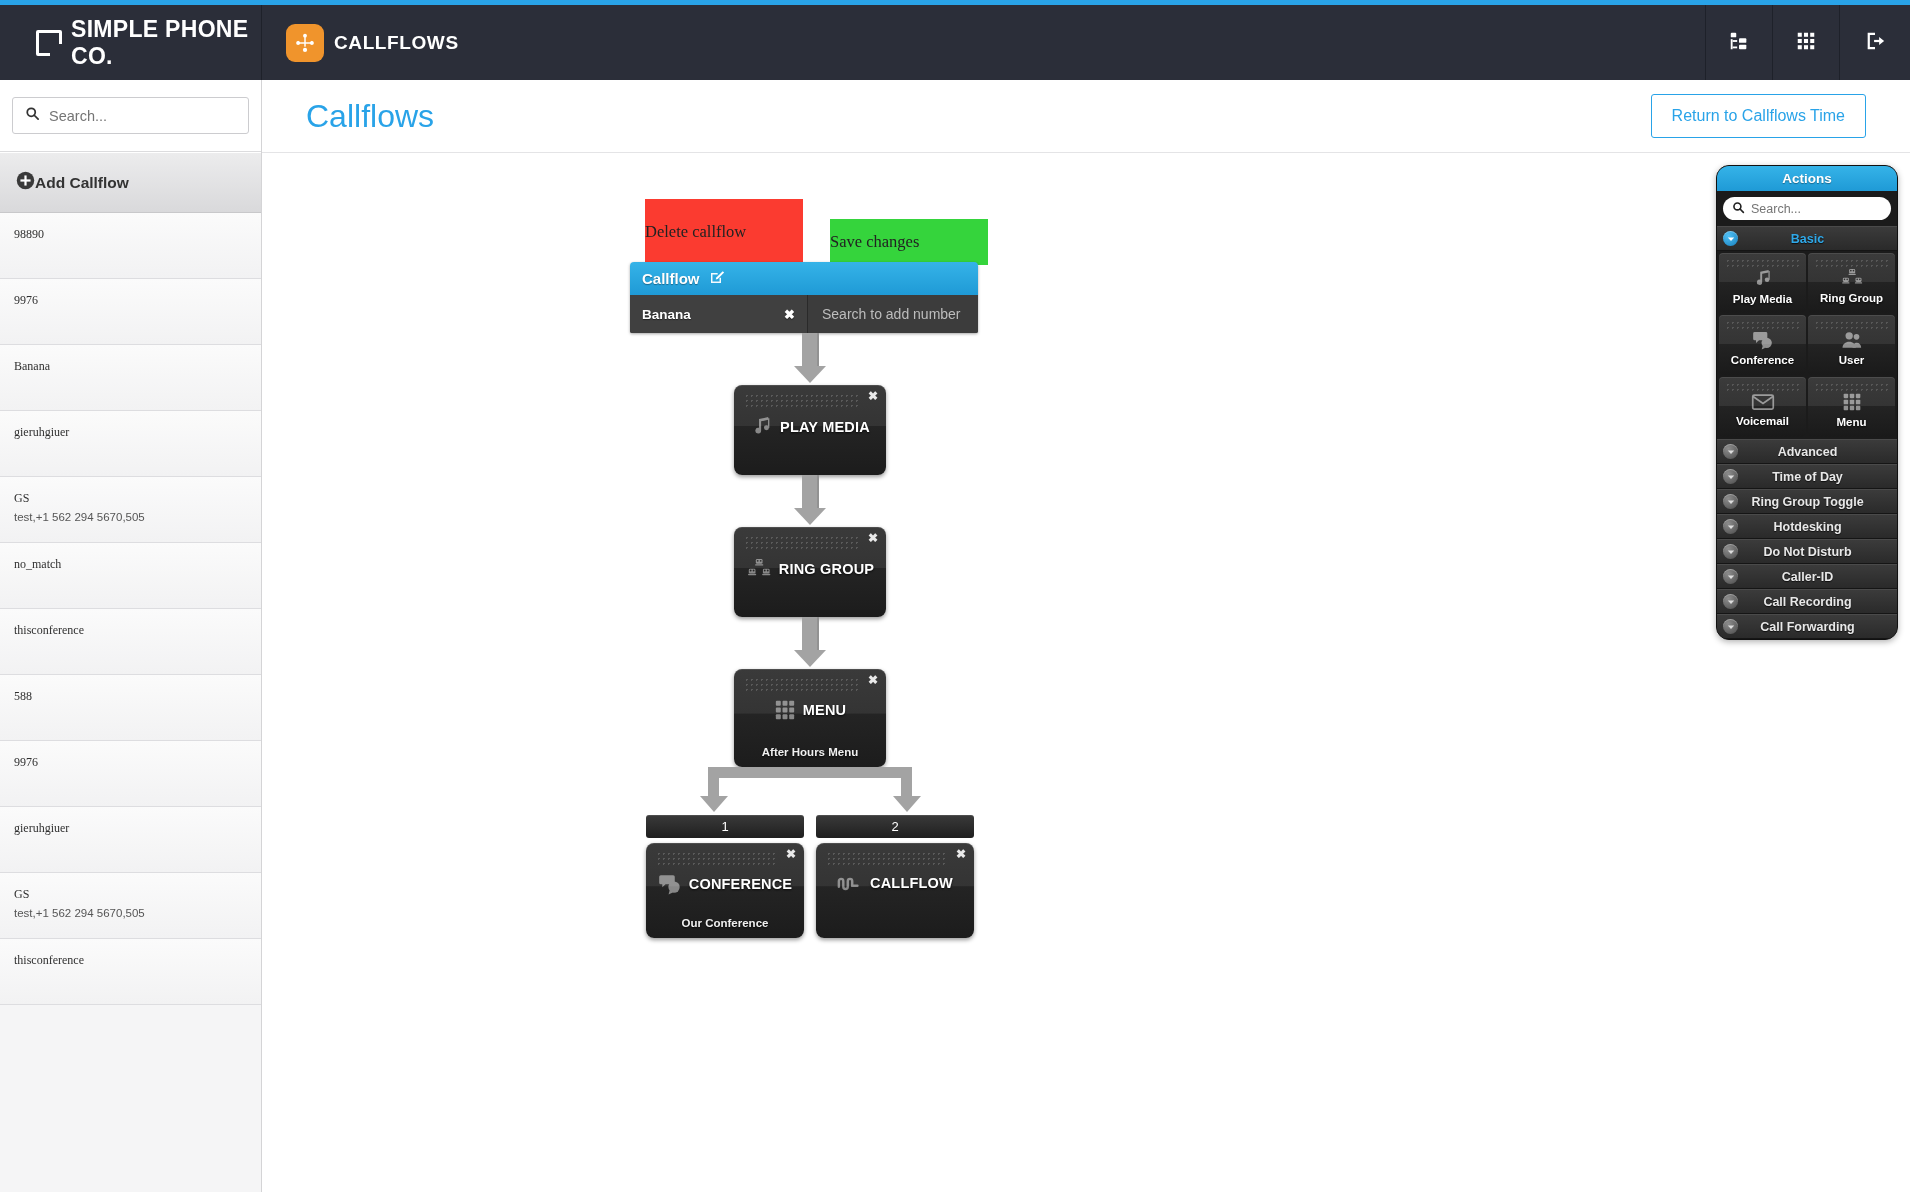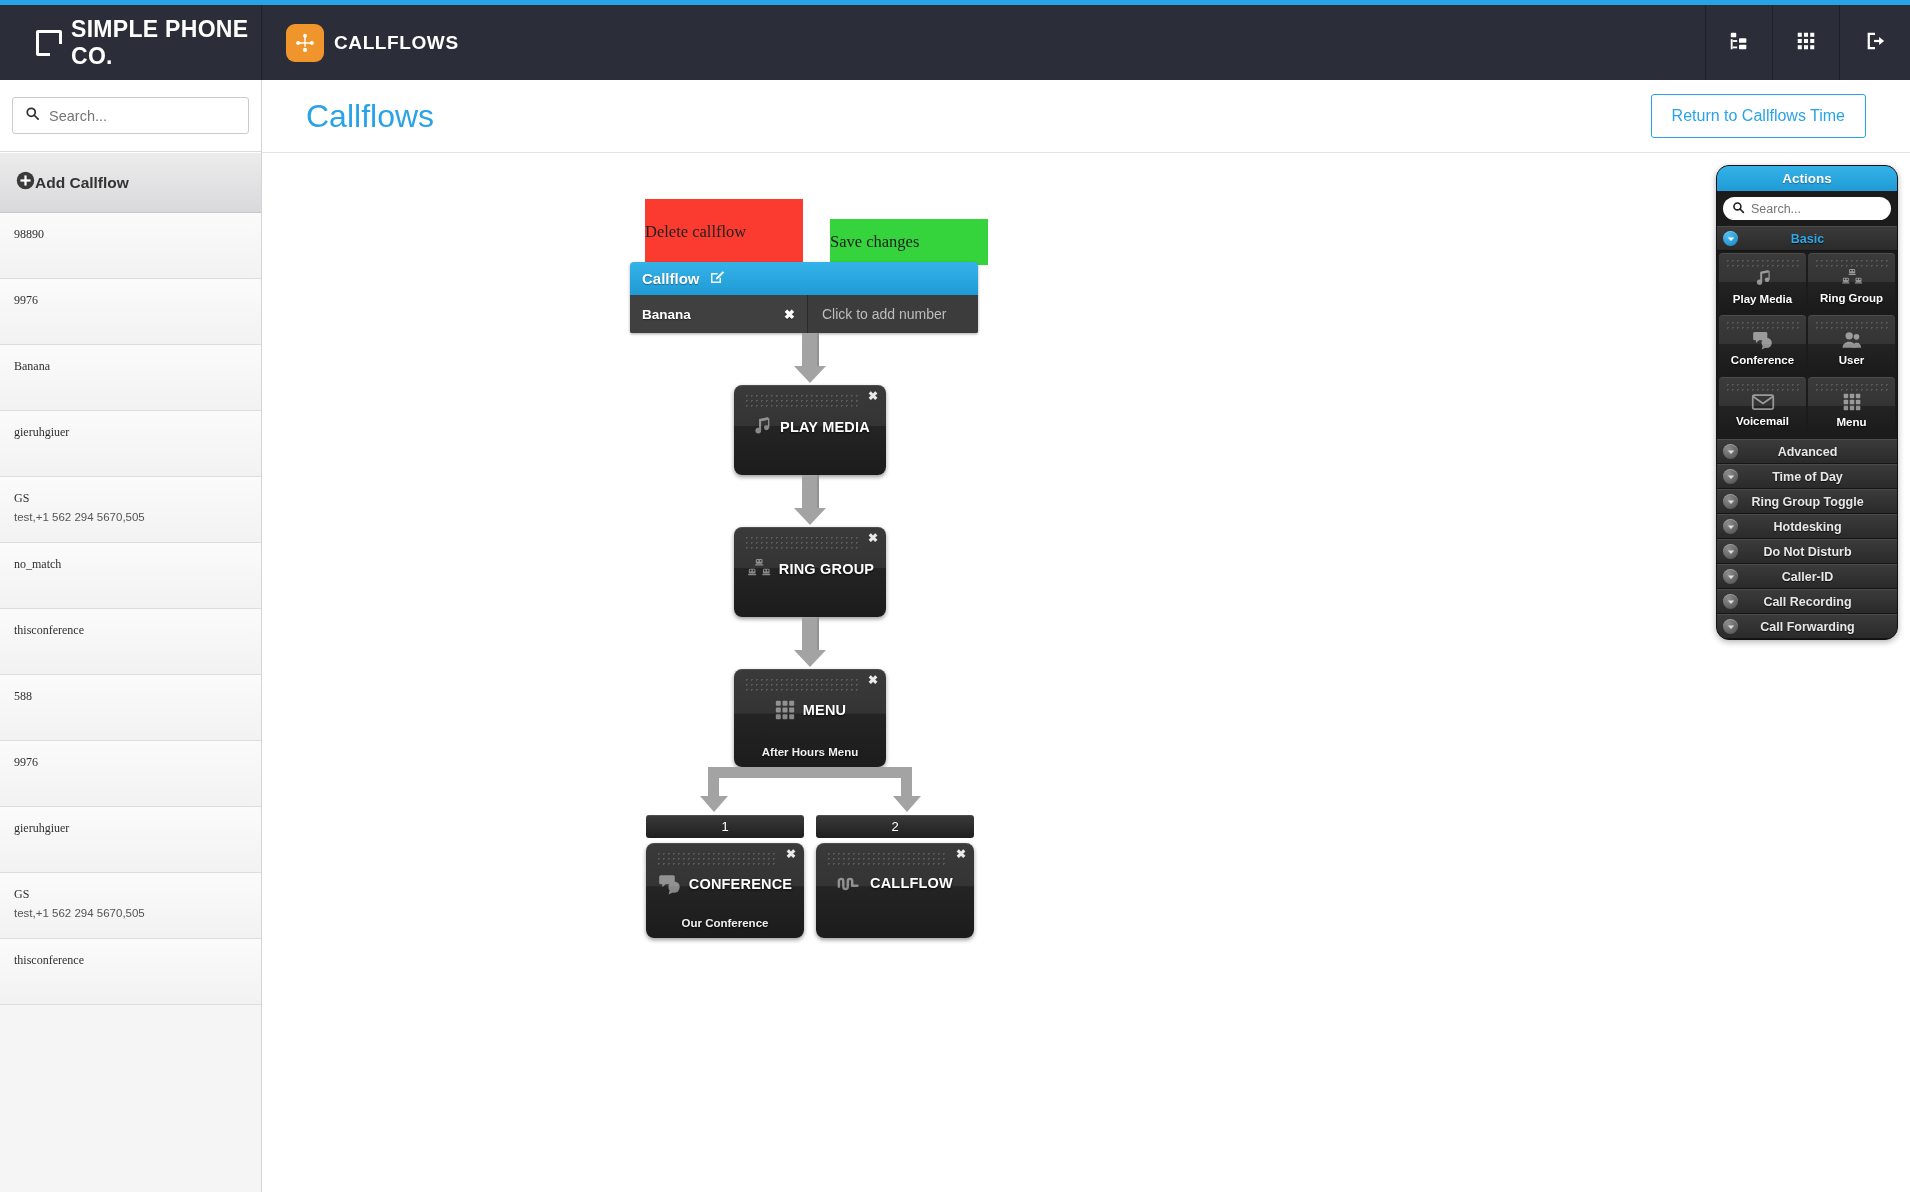--- a/index.html
+++ b/index.html
@@ -412,21 +412,21 @@
                 <path d="M3 6h10v2.2H5.2v10.6h10.6V13H18v8H3z" opacity=".95"></path>
                 <path d="M20.6 3.2l2.1 2.1-9.6 9.6-3.1 1 1-3.1z"></path>
               </svg>
             </span>
           </div>
           <div class="cf-node-body">
             <div class="cf-num">
               <span>Banana</span>
               <span class="x">✖</span>
             </div>
-            <div class="cf-add">Click to add number</div>
+            <div class="cf-add">Search to add number</div>
           </div>
         </div>
 
         <div class="arrow-col">
           <div class="arrow" style="height:35px"></div>
         </div>
         <div style="height:17px"></div>
 
         <div class="node">
           <span class="grip"></span>

